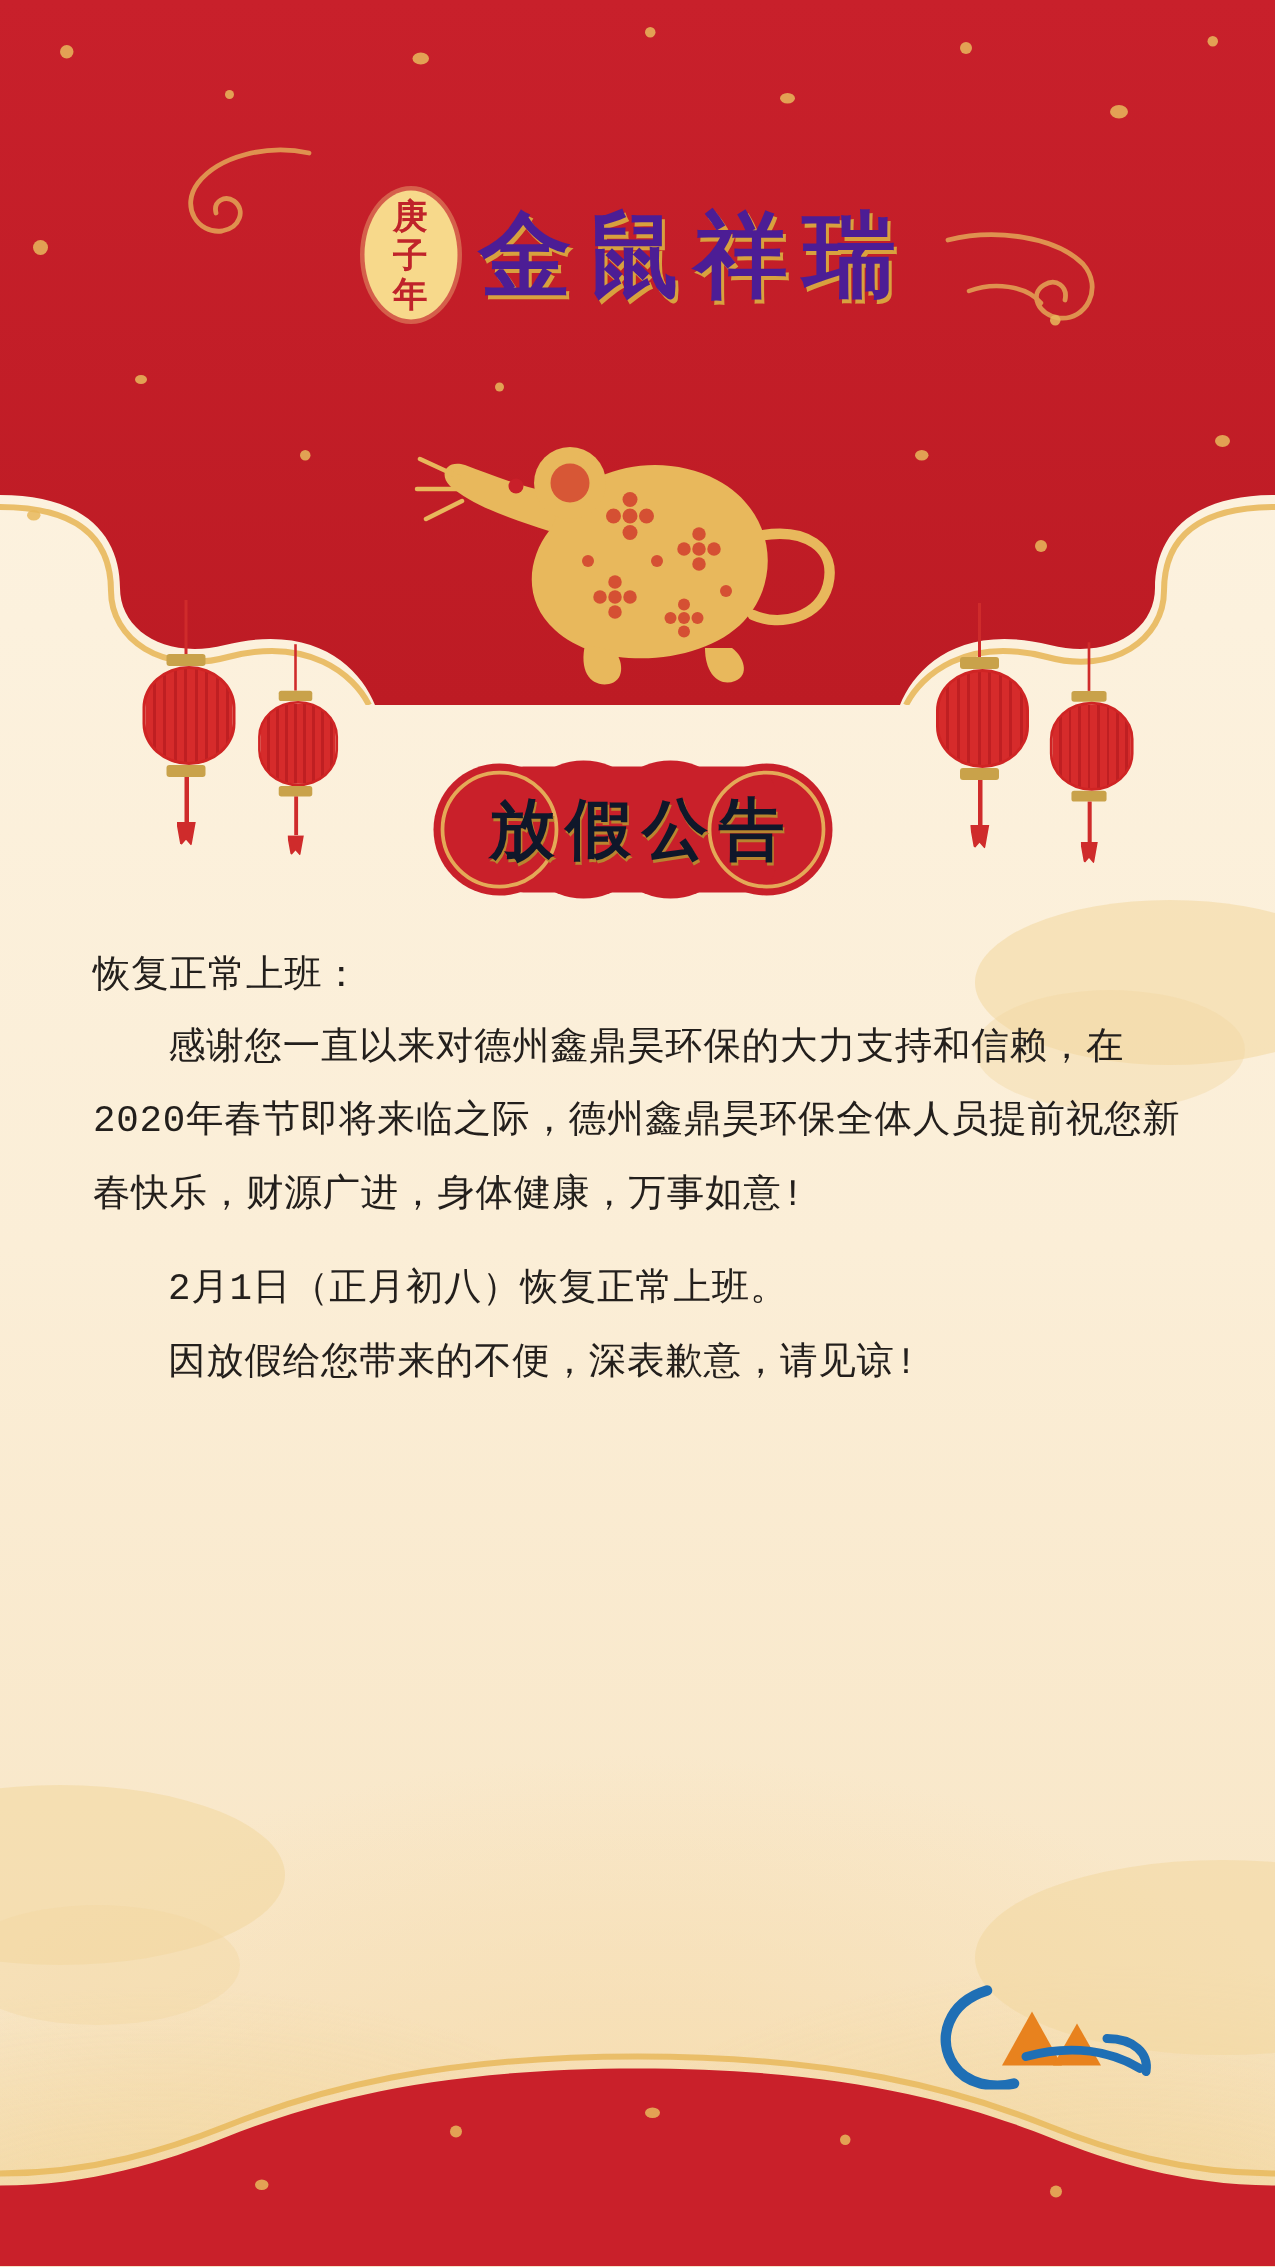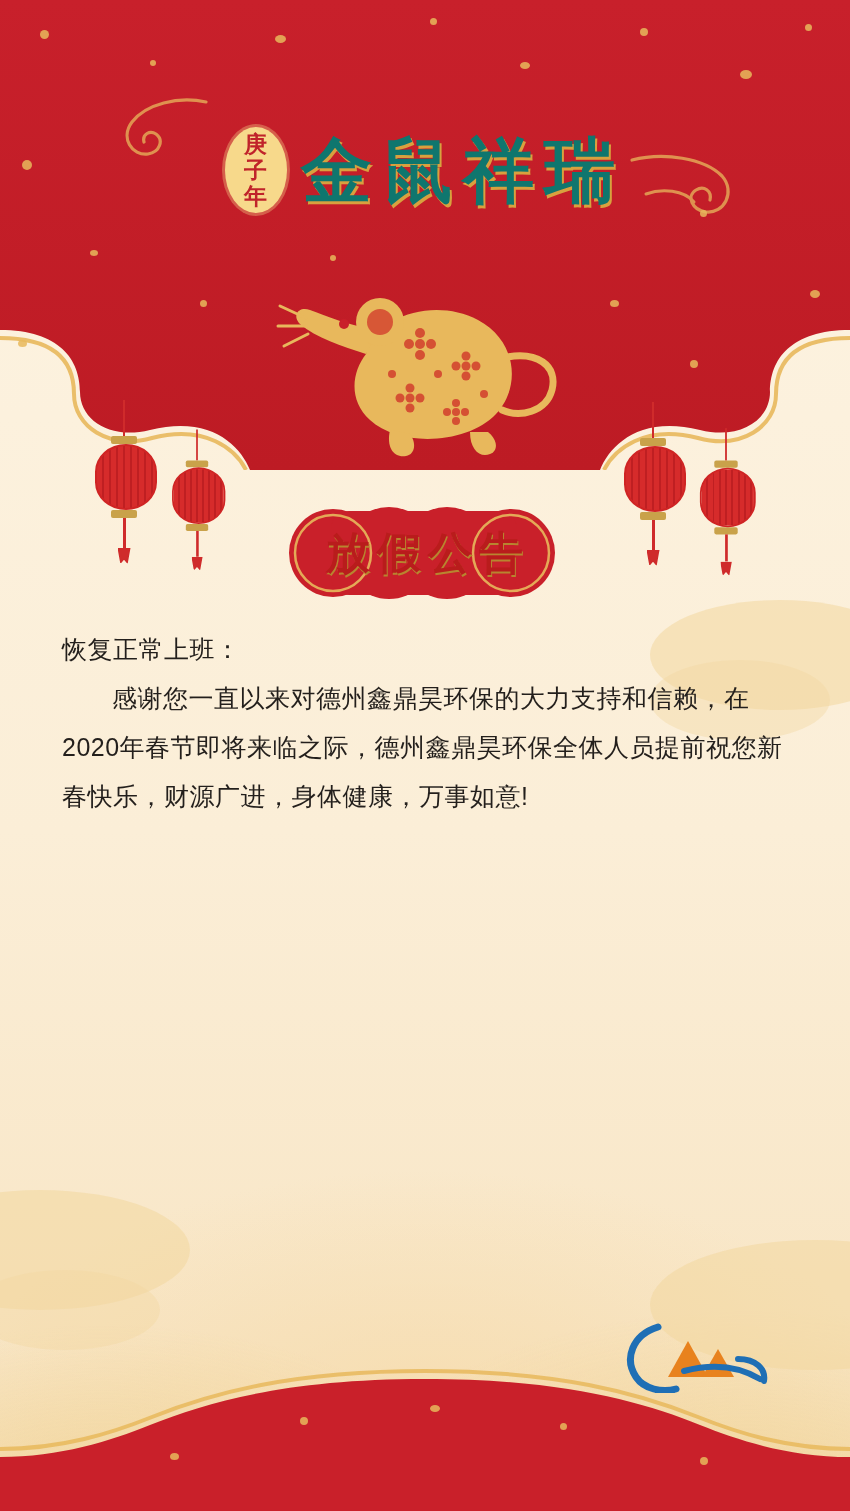--- a/index.html
+++ b/index.html
@@ -91,24 +91,24 @@
     justify-content: center;
     font-size: 23px;
     line-height: 26px;
     font-weight: bold;
     letter-spacing: 1px;
     box-shadow: 0 0 0 3px rgba(247,217,139,.35);
   }
   .main-title {
     font-family: "DejaVu Serif", "Liberation Serif", serif;
     font-weight: bold;
-    font-size: 71px;
+    font-size: 62px;
     line-height: 104px;
     letter-spacing: 10px;
-    color: #0f766e;
+    color: #4c1d95;
     text-shadow: 2px 3px 0 #d8a13e;
     white-space: nowrap;
   }
 
   
   .swirl { position: absolute; opacity: .75; }
   .swirl.left  { left: 118px; top: 96px; }
   .swirl.right { right: 112px; top: 150px; }
 
   
@@ -181,40 +181,40 @@
   .badge-text {
     position: absolute;
     inset: 0;
     display: flex;
     align-items: center;
     justify-content: center;
     font-family: "DejaVu Serif", "Liberation Serif", serif;
     font-weight: bold;
     font-size: 44px;
     letter-spacing: 7px;
-    color: #b91c1c;
+    color: #0f172a;
     text-shadow: 1px 2px 0 #b8852f;
     padding-left: 6px;
     box-sizing: border-box;
     text-align: center;
   }
 
   
   .body-text {
     position: absolute;
     left: 62px;
     top: 625px;
     width: 726px;
     color: #231f1c;
     font-size: 25px;
     line-height: 49px;
     letter-spacing: .5px;
   }
   .body-text p { margin: 0; }
-  .body-text .indent { text-indent: 2em; }
+  .body-text .indent { text-indent: 2em; font-family: Liberation Mono, monospace; }
   .body-text .gap { height: 14px; }
 
   
   .logo {
     position: absolute;
     right: 78px;
     bottom: 118px;
     width: 150px;
     height: 74px;
   }
@@ -408,20 +408,22 @@
         <circle cx="236" cy="48" r="38"></circle>
       </g>
     </svg>
     <div class="badge-text">放假公告</div>
   </div>
 
   <div class="body-text">
     <p>恢复正常上班：</p>
     <p class="indent">感谢您一直以来对德州鑫鼎昊环保的大力支持和信赖，在2020年春节即将来临之际，德州鑫鼎昊环保全体人员提前祝您新春快乐，财源广进，身体健康，万事如意!</p>
     <div class="gap"></div>
+    <p class="indent">2月1日（正月初八）恢复正常上班。</p>
+    <p class="indent">因放假给您带来的不便，深表歉意，请见谅!</p>
   </div>
 
   <div class="logo">
     <svg width="150" height="74" viewBox="0 0 150 74">
 
       <path d="M36,8 C10,16 2,40 14,58 C22,70 40,74 54,70" fill="none" stroke="#1f6fb5" stroke-width="7" stroke-linecap="round"></path>
 
       <path d="M46,58 L66,22 L86,58 Z" fill="#e8821e"></path>
       <path d="M80,58 L96,30 L112,58 Z" fill="#e8821e"></path>
 

